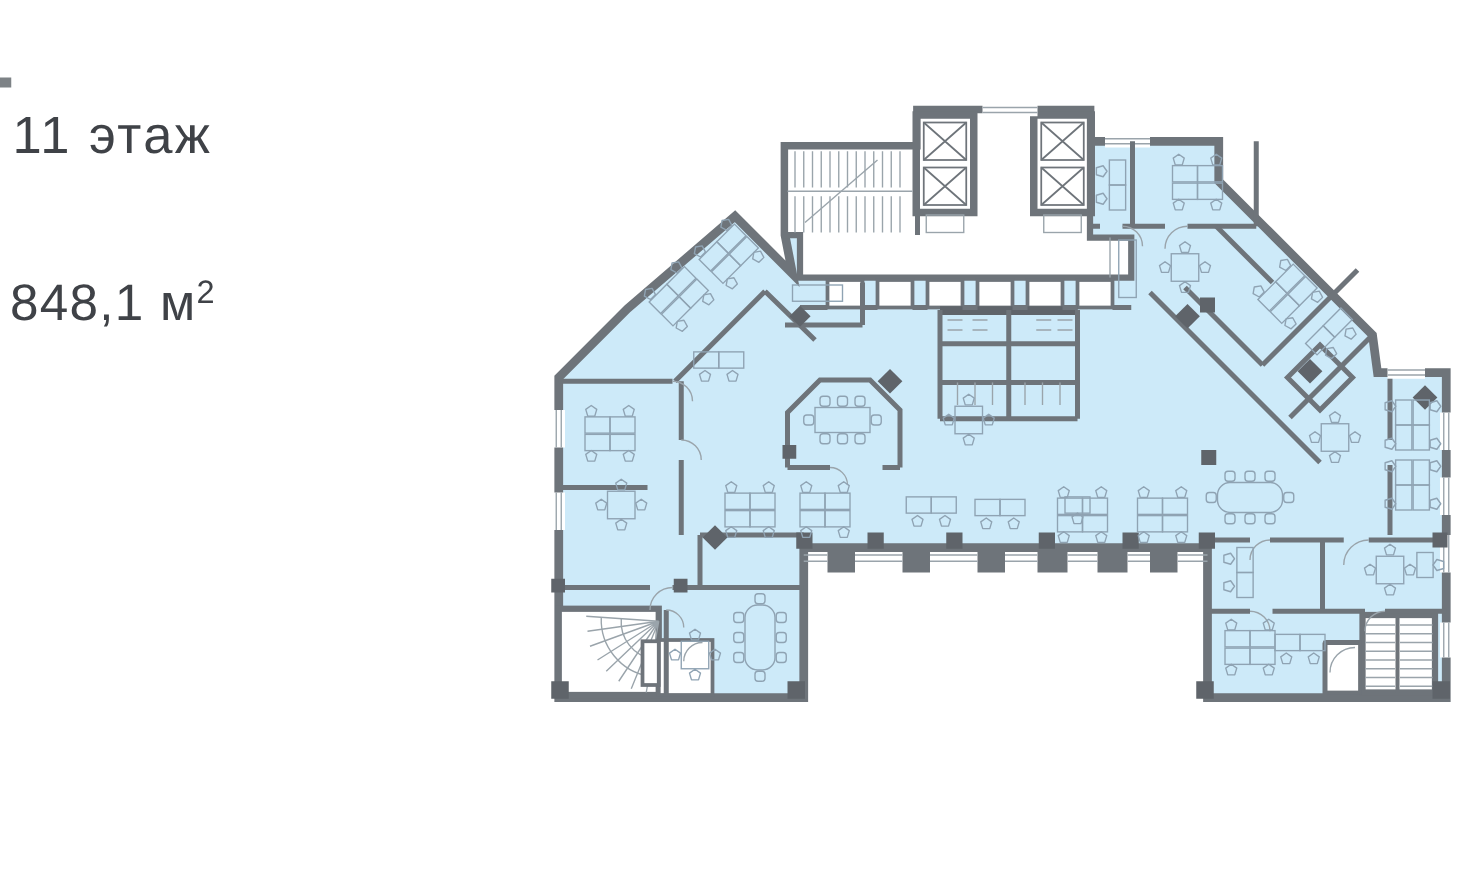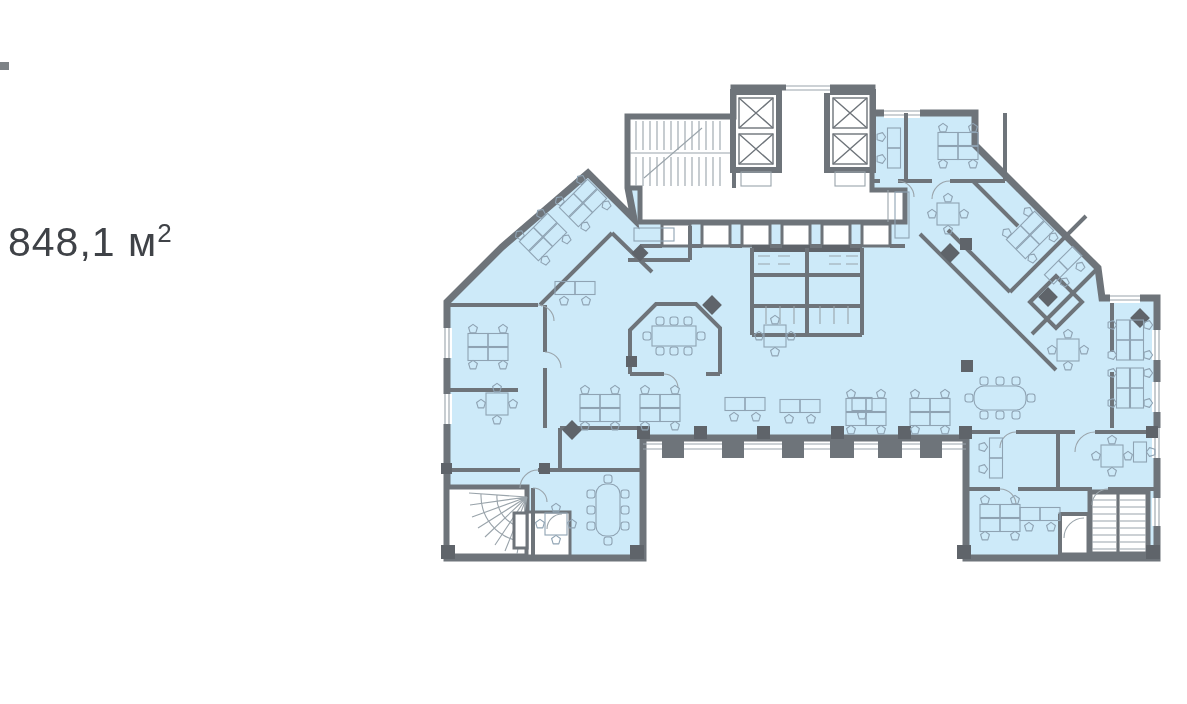--- a/index.html
+++ b/index.html
@@ -29,20 +29,21 @@
   .winrect{fill:#ffffff;}
   .shaftx{stroke:var(--wall);stroke-width:1.4;fill:none;}
 </style>
 </head>
 <body>
 
 <div class="page">
 
   <div class="edge-mark"></div>
 
+  <div class="floor-label">11 этаж</div>
 
   <div class="area-label"><span>848,1 м</span><sup>2</sup></div>
 
   <svg class="plan" width="1187" height="704" viewBox="0 0 1187 704">
 
     <defs>
       <g id="chair">
           <path d="M0,-4.6 L4.4,-1.5 L2.8,3.9 L-2.8,3.9 L-4.4,-1.5 Z" stroke-linejoin="round"></path>
         </g>
       <g id="mchair">

